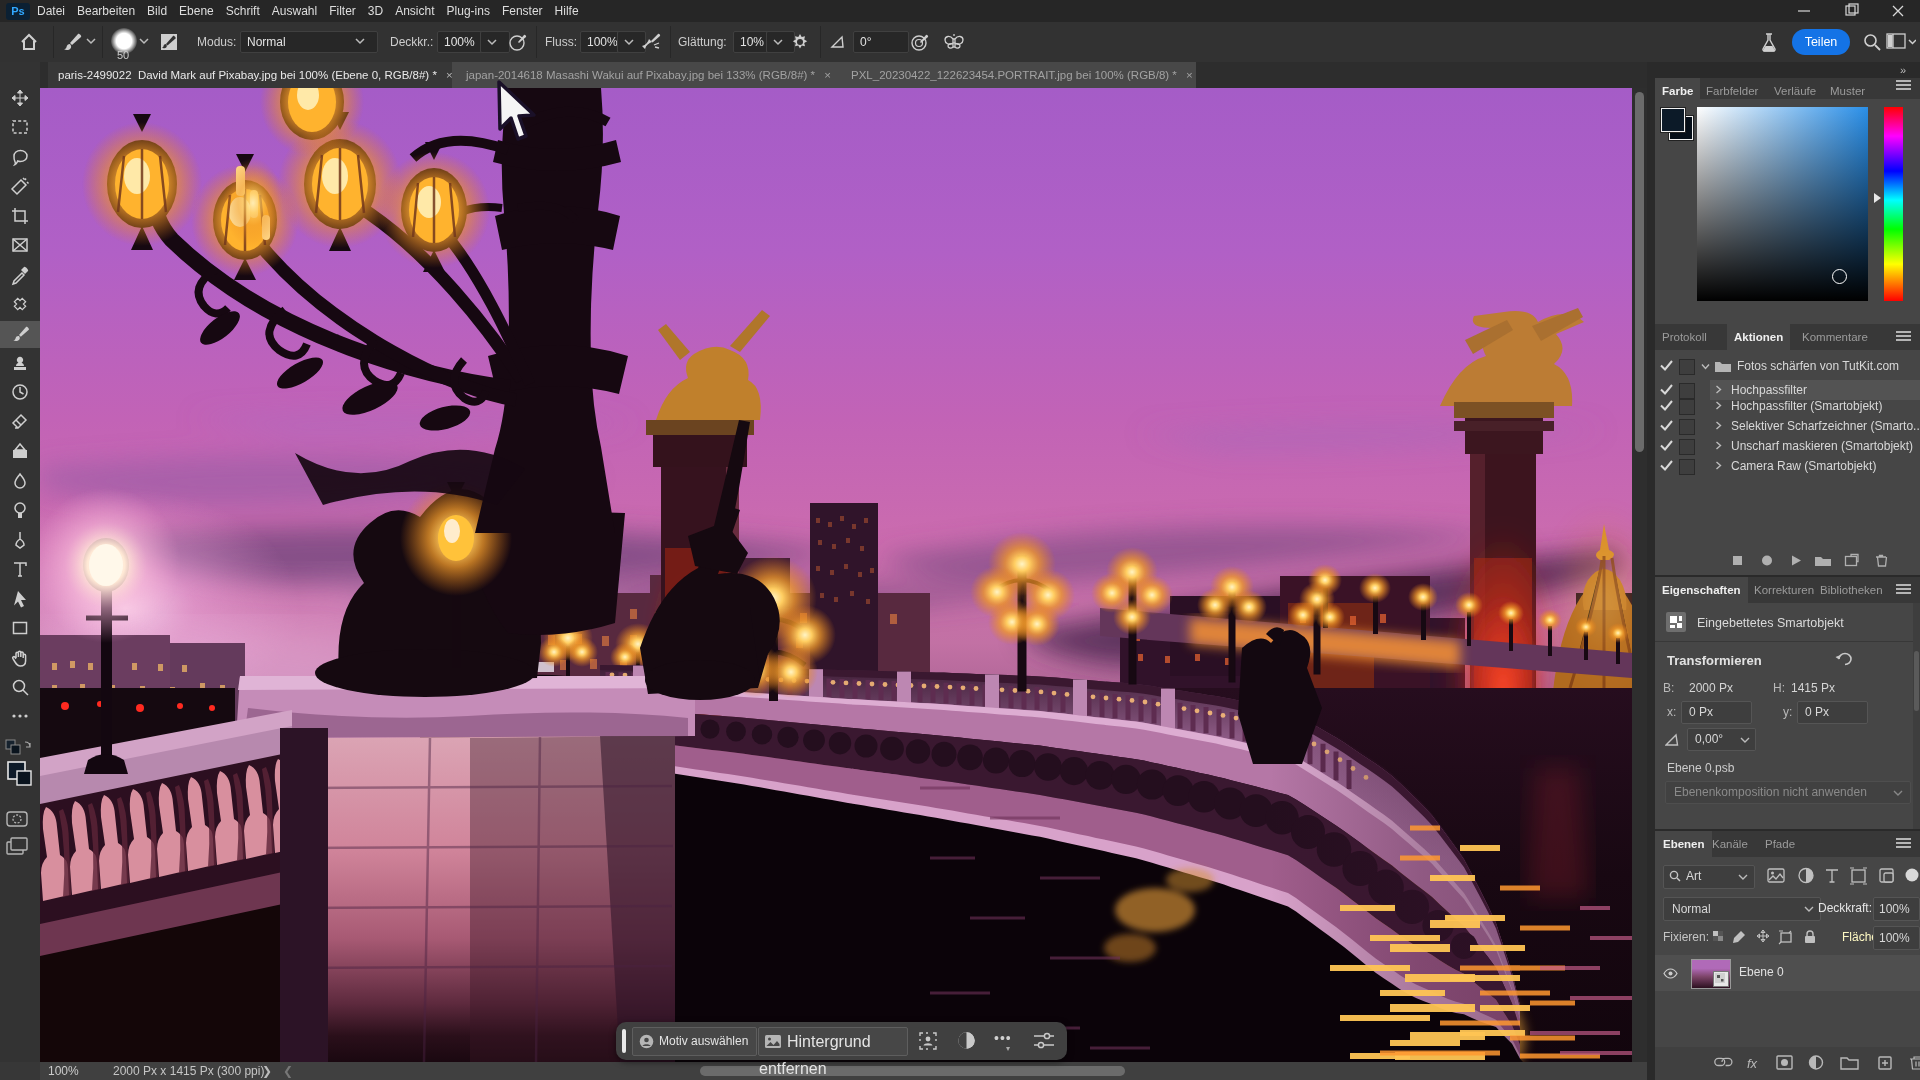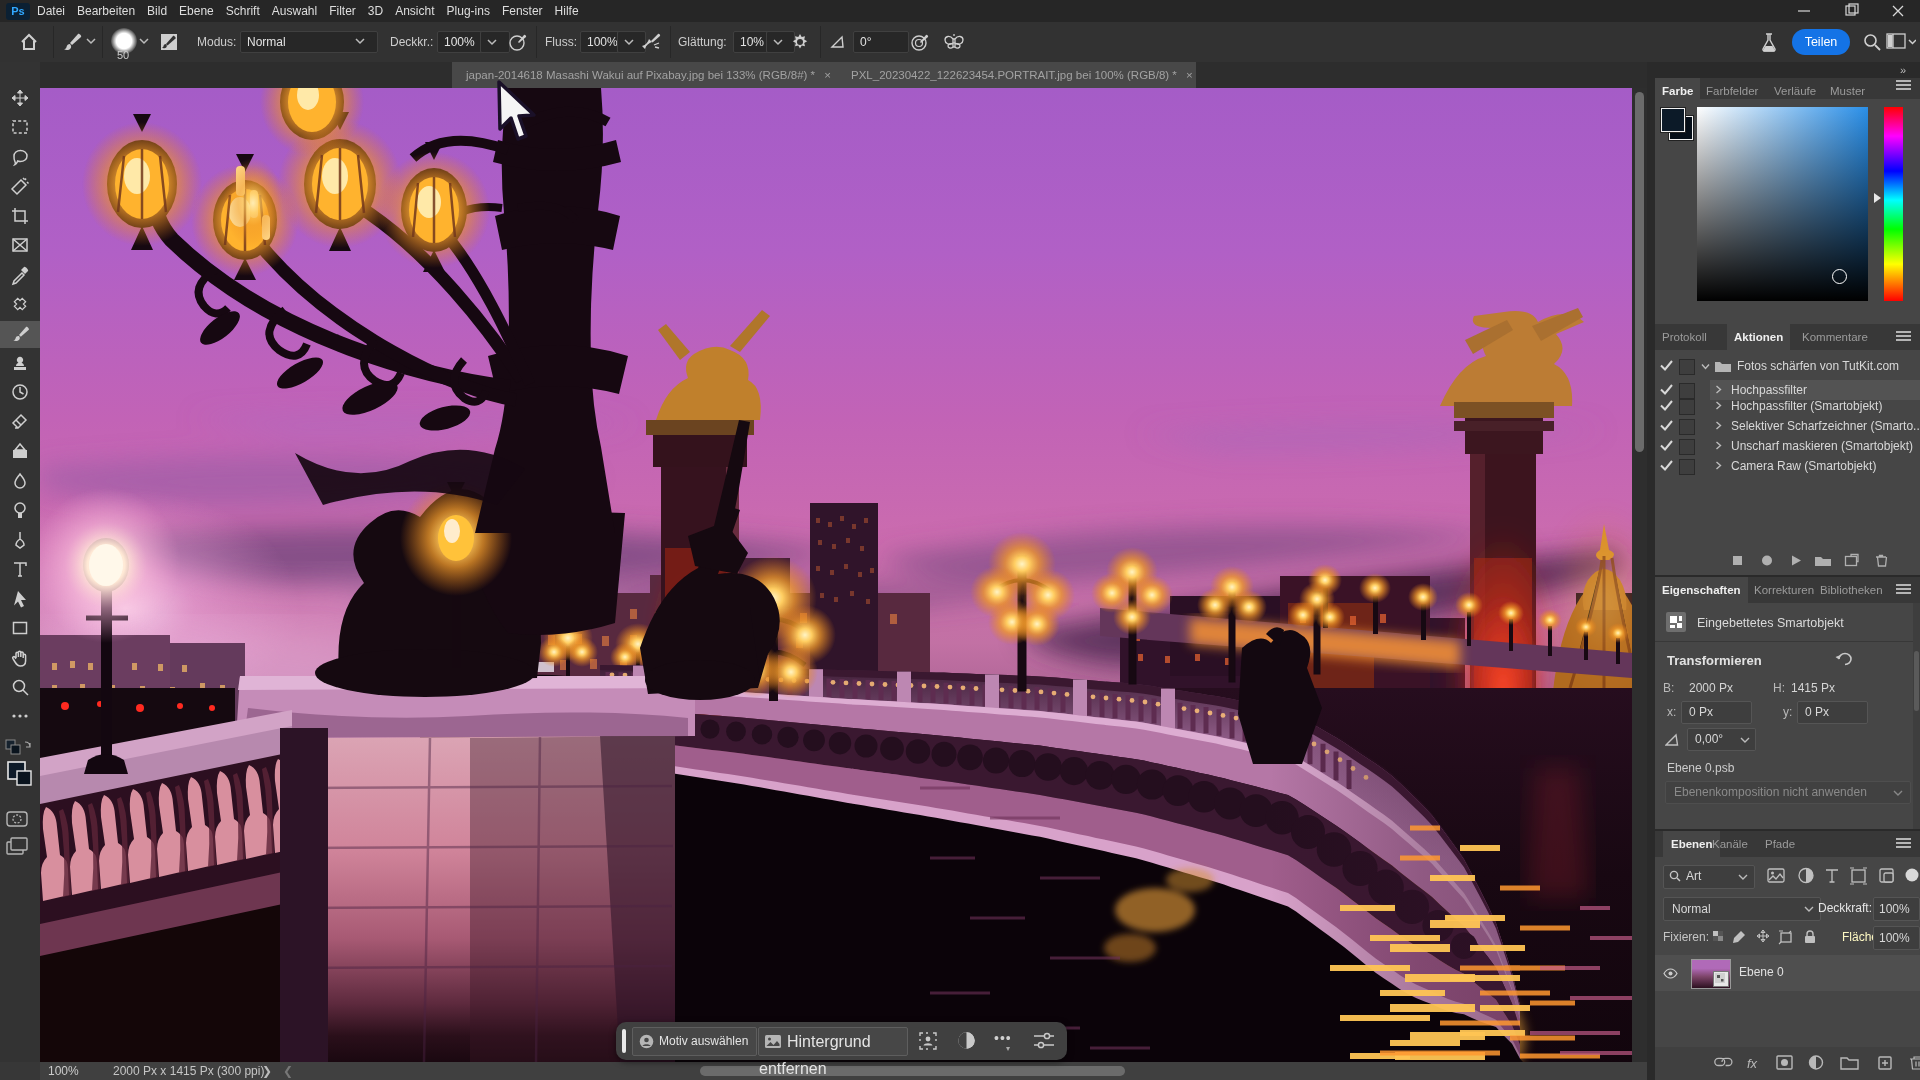--- a/index.html
+++ b/index.html
@@ -133,20 +133,21 @@
   </svg>
   <svg class="abs" style="left:1886px;top:11px" width="30" height="18" viewBox="0 0 30 18">
     <rect x="1" y="1" width="18" height="14" fill="none" stroke="#cfcfcf" stroke-width="1.3"></rect>
     <path d="M7 1v14" stroke="#cfcfcf" stroke-width="1.3"></path>
     <rect x="2" y="2" width="4.5" height="12" fill="#cfcfcf"></rect>
     <path d="M23 7l3.5 3.5L30 7" fill="none" stroke="#cfcfcf" stroke-width="1.5"></path>
   </svg>
 </div>
 
 <div class="abs" id="tabrow">
+  <div class="dtab" style="left:8px;width:403px;background:#373737;color:#e9e9e9;padding-left:10px;">paris-2499022&nbsp; David Mark auf Pixabay.jpg bei 100% (Ebene 0, RGB/8#) * <span style="color:#b5b5b5;padding-left:6px;">×</span></div>
   <div class="dtab" style="left:412px;width:384px;background:#484848;color:#a2a2a2;padding-left:14px;">japan-2014618 Masashi Wakui auf Pixabay.jpg bei 133% (RGB/8#) * <span style="padding-left:6px;">×</span></div>
   <div class="dtab" style="left:797px;width:345px;background:#484848;color:#a2a2a2;padding-left:14px;">PXL_20230422_122623454.PORTRAIT.jpg bei 100% (RGB/8) * <span style="padding-left:6px;">×</span></div>
 </div>
 <div class="abs" style="left:3px;top:64px;color:#bbb;font-size:11px;letter-spacing:-1px;">»</div>
 
 <div class="abs" id="toolbar"></div>
 <svg class="abs" style="left:0;top:88px" width="40" height="860" viewBox="0 0 40 860" id="toolsvg">
 <rect x="0" y="233" width="40" height="27" fill="#555555"></rect>
 <g transform="translate(10,0)">
       <path d="M10 2v16M2 10h16M10 2l-2.5 3h5zM10 18l-2.5-3h5zM2 10l3-2.5v5zM18 10l-3-2.5v5z" fill="#cfcfcf" stroke="#cfcfcf" stroke-width="1"></path>
@@ -1036,21 +1037,21 @@
 <div style="position:absolute;left:10px;top:178px;width:236px;height:21px;background:#414141;border:1px solid #4e4e4e;border-radius:2px;color:#8a8a8a;line-height:21px;padding-left:8px;">Ebenenkomposition nicht anwenden
  <svg width="10" height="7" viewBox="0 0 10 7" style="position:absolute;right:7px;top:8px">
         <path d="M1 1l4 4 4-4" stroke="#888" stroke-width="1.4" fill="none"></path>
       </svg>
 </div>
 <div style="position:absolute;left:258px;top:0px;width:7px;height:226px;background:#3e3e3e;"></div>
 <div style="position:absolute;left:259px;top:48px;width:5px;height:60px;background:#5a5a5a;border-radius:3px;"></div>
 </div>
 
 <div class="ptabs" style="top:831px;left:1655px;">
-  <div class="ptab on" style="left:8px;padding-left:8px;">Ebenen</div>
+  <div class="ptab on" style="left:0;padding-left:8px;">Ebenen</div>
   <div class="ptab" style="left:50px;">Kanäle</div>
   <div class="ptab" style="left:103px;">Pfade</div>
 </div>
 <div class="ham" style="left:1896px;top:838px;">
     <div></div>
     <div></div>
     <div></div>
   </div>
 <div class="pbody" style="top:857px;left:1655px;height:223px;" id="ebenbody">
 <div style="position:absolute;left:8px;top:8px;width:90px;height:22px;background:#3e3e3e;border:1px solid #555;border-radius:2px;">

